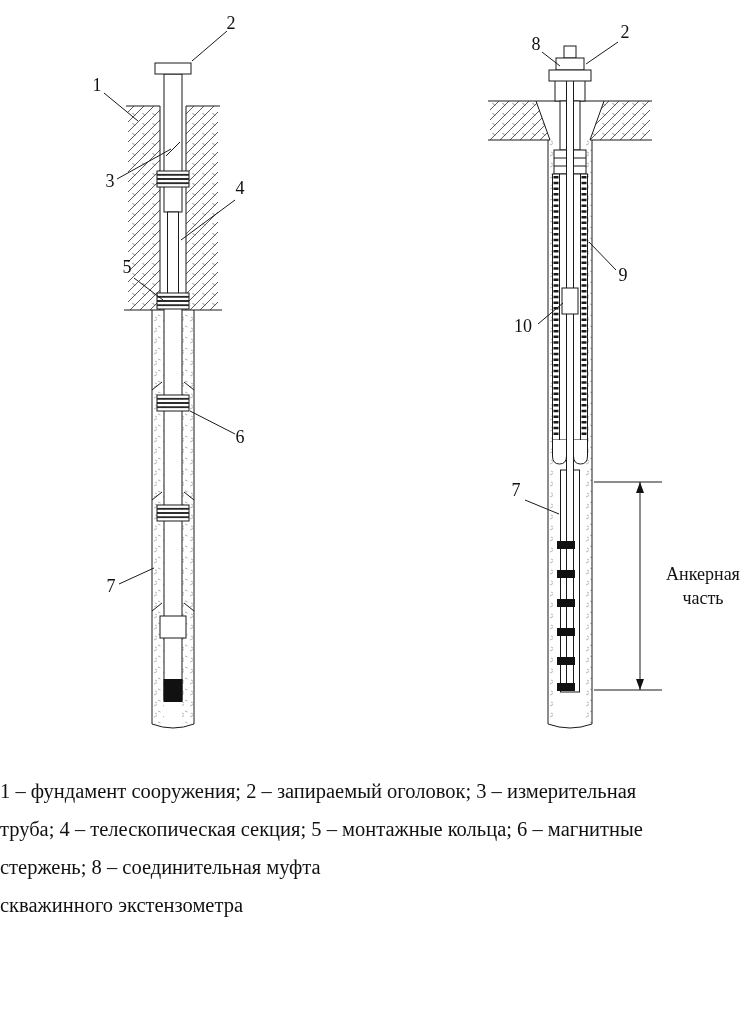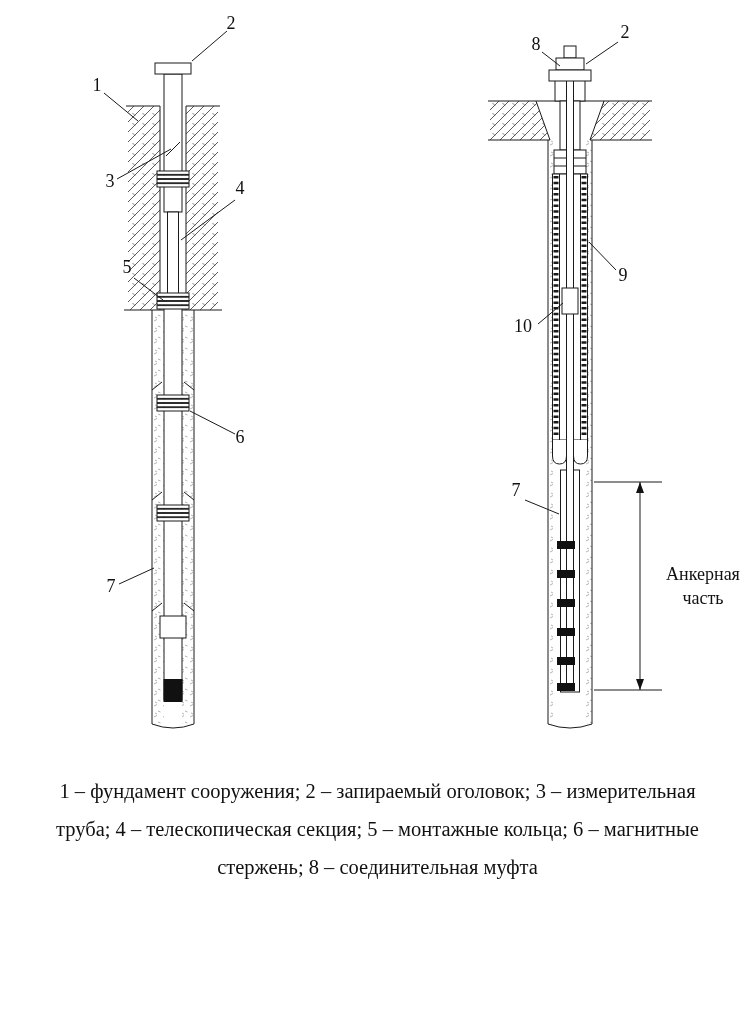--- a/index.html
+++ b/index.html
@@ -4,21 +4,21 @@
 <style>
   html,body { margin:0; padding:0; background:#fff; }
   #page { position:relative; width:755px; height:1024px; background:#ffffff; overflow:hidden; }
   svg { position:absolute; top:0; left:0; }
   .ln  { stroke:#1a1a1a; stroke-width:1; fill:none; }
   .wh  { fill:#ffffff; stroke:#1a1a1a; stroke-width:1; }
   .blk { fill:#111111; stroke:none; }
   .rib { stroke:#1a1a1a; stroke-width:5; stroke-dasharray:2.5 3.2; fill:none; }
   .lbl { font-family:"Liberation Serif","DejaVu Serif",serif; font-size:18px; fill:#111; text-anchor:middle; }
   .anch { font-family:"Liberation Serif","DejaVu Serif",serif; font-size:18px; fill:#111; text-anchor:middle; }
-  .caption { position:absolute; top:772px; left:0; width:755px; text-align:center;
+  .caption { position:absolute; top:772px; left:0; width:755px; 
              font-family:"Liberation Serif","DejaVu Serif",serif; font-size:20.5px; color:#111; }
   .cap-line { margin:0; line-height:38px; white-space:nowrap; }
   .it { font-style:italic; }
 </style>
 </head>
 <body>
 
 <div id="page">
 
 <svg width="755" height="760" viewBox="0 0 755 760">
@@ -198,15 +198,16 @@
       <line x1="525" y1="500" x2="559" y2="514" class="ln"></line>
       <text x="516" y="496" class="lbl">7</text>
     </g>
   </g>
 </svg>
 
 <div class="caption">
   <p class="cap-line">1 – фундамент сооружения; 2 – запираемый оголовок; 3 – измерительная</p>
   <p class="cap-line">труба; 4 – телескопическая секция; 5 – монтажные кольца; 6 – магнитные</p>
   <p class="cap-line">стержень; 8 – соединительная муфта</p>
+  <p class="cap-line">скважинного экстензометра</p>
 </div>
 
 </div>
 
 </body></html>

